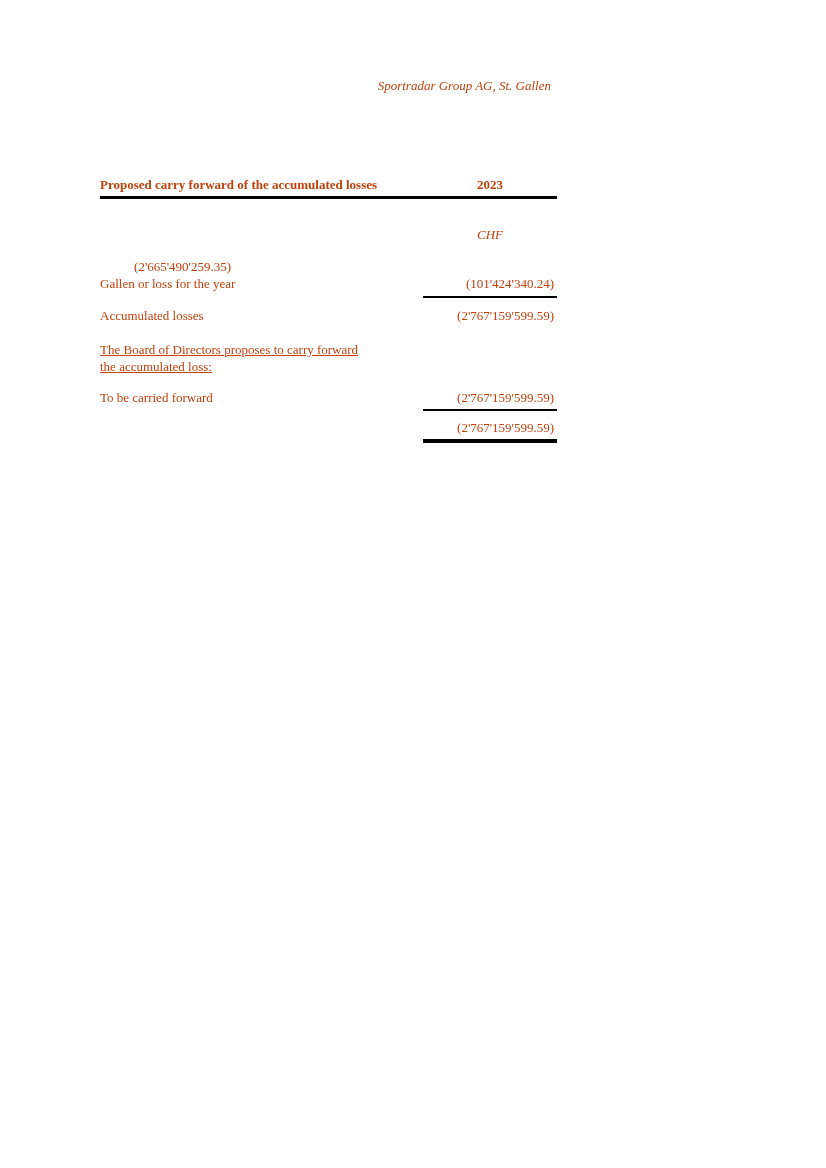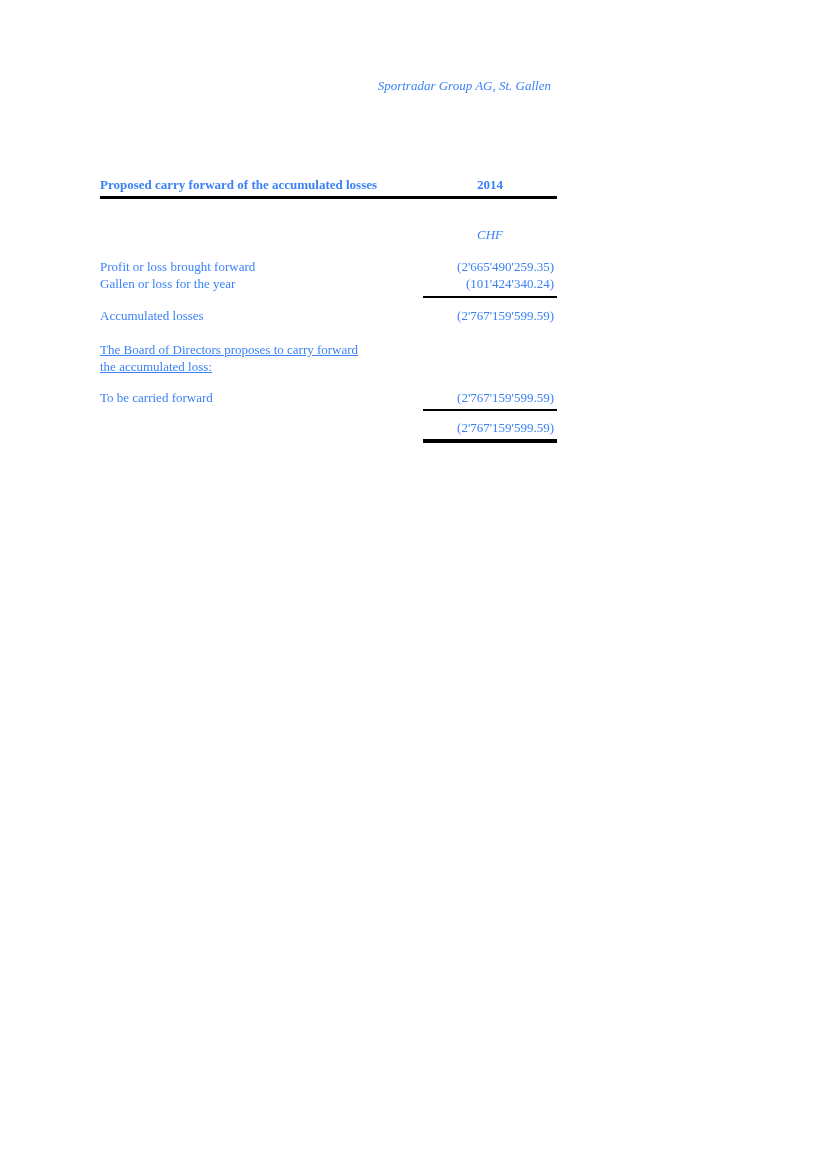--- a/index.html
+++ b/index.html
@@ -4,21 +4,21 @@
 <style>
   * { margin: 0; padding: 0; box-sizing: border-box; }
   html, body { background: #ffffff; }
   .page {
     position: relative;
     width: 826px;
     height: 1168px;
     background: #ffffff;
     font-family: "Liberation Serif", "DejaVu Serif", serif;
     font-size: 13px;
-    color: #3b82f6;
+    color: #c2410c;
     overflow: hidden;
   }
   .company-line {
     position: absolute;
     top: 77px;
     left: 100px;
     width: 451px;
     text-align: right;
     font-style: italic;
     line-height: 17px;
@@ -52,32 +52,31 @@
 <body>
 
 <div class="page">
 
   <div class="company-line">Sportradar Group AG, St. Gallen</div>
 
   <div class="table">
 
     <div class="row">
       <div class="label bold">Proposed carry forward of the accumulated losses</div>
-      <div class="value center bold">2014</div>
+      <div class="value center bold">2023</div>
     </div>
 
     <div class="rule-full-thick"></div>
 
     <div class="row chf-row">
       <div class="label"></div>
       <div class="value center">CHF</div>
     </div>
 
     <div class="row row-first">
-      <div class="label">Profit or loss brought forward</div>
       <div class="value">(2'665'490'259.35)</div>
     </div>
 
     <div class="row">
       <div class="label">Gallen or loss for the year</div>
       <div class="value">(101'424'340.24)</div>
     </div>
 
     <div class="col-rule thin rule-sub"></div>
 

